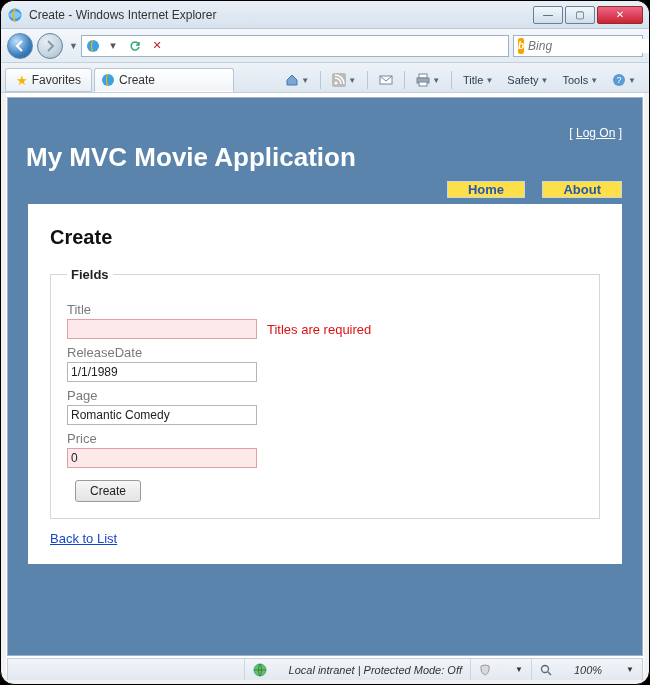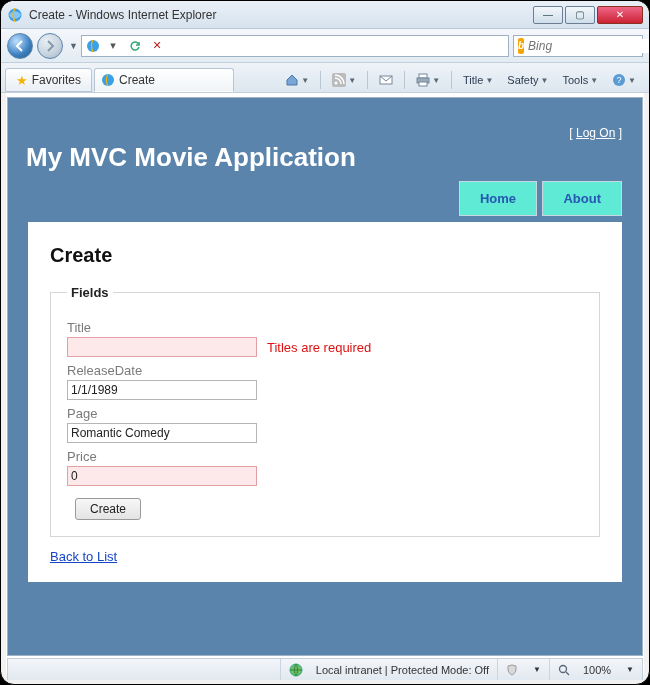--- a/index.html
+++ b/index.html
@@ -110,23 +110,23 @@
   }
   .page{ padding:12px 14px 14px 14px;}
   .logon{ text-align:right; color:#fff;font-size:12px;margin:16px 6px 2px 0;}
   .logon a{color:#fff;text-decoration:underline;}
   h1.apptitle{
     color:#fff;font-size:26px;font-weight:bold;margin:2px 0 8px 4px;
     font-family:"Segoe UI",Arial,sans-serif;
   }
   .navtabs{ text-align:right; margin:4px 6px 0 0;}
   .navtab{
-    display:inline-block;background:#5eead4;border:1px solid #c9d5e0;
-    padding:9px 20px;color:#2757b3;font-weight:bold;font-size:13px;
-    margin-left:2px;
+    display:inline-block;background:#fde047;border:1px solid #c9d5e0;
+    padding:0 20px;color:#2757b3;font-weight:bold;font-size:13px;
+    margin-left:14px;
   }
   .card{
     background:#fff;margin:6px;padding:20px 22px 18px 22px;
   }
   h2.pagetitle{font-size:20px;color:#111;margin:2px 0 18px 0;}
   fieldset{
     border:1px solid #d6d6d6;padding:14px 16px 16px 16px;
   }
   legend{font-size:13px;font-weight:bold;color:#222;padding:0 4px;}
   .field-label{color:#7a7a7a;font-size:13px;margin:6px 0 2px 0;}
@@ -144,21 +144,21 @@
   }
   .backlink{color:#1546c8;text-decoration:underline;font-size:13px;display:inline-block;margin-top:12px;}
   
   .statusbar{
     position:absolute;left:6px;right:6px;bottom:4px;height:22px;
     background:linear-gradient(#f2f5f9,#e2e9f0);
     border-top:1px solid #c3cfdb;border-left:1px solid #c3cfdb;border-right:1px solid #c3cfdb;
     display:flex;align-items:center;font-size:11px;color:#333;
   }
   .statusbar .flex{flex:1;}
-  .statseg{padding:0 8px;display:flex;align-items:center;gap:13px;border-left:1px solid #c9d5e0;height:100%;}
+  .statseg{padding:0 8px;display:flex;align-items:center;gap:22px;border-left:1px solid #c9d5e0;height:100%;font-style:italic;}
   .statseg.first{border-left:none;}
   .globe{width:14px;height:14px;}
   svg{display:block;}
 </style>
 </head>
 <body>
 
 <div class="window">
 
   <div class="titlebar">

